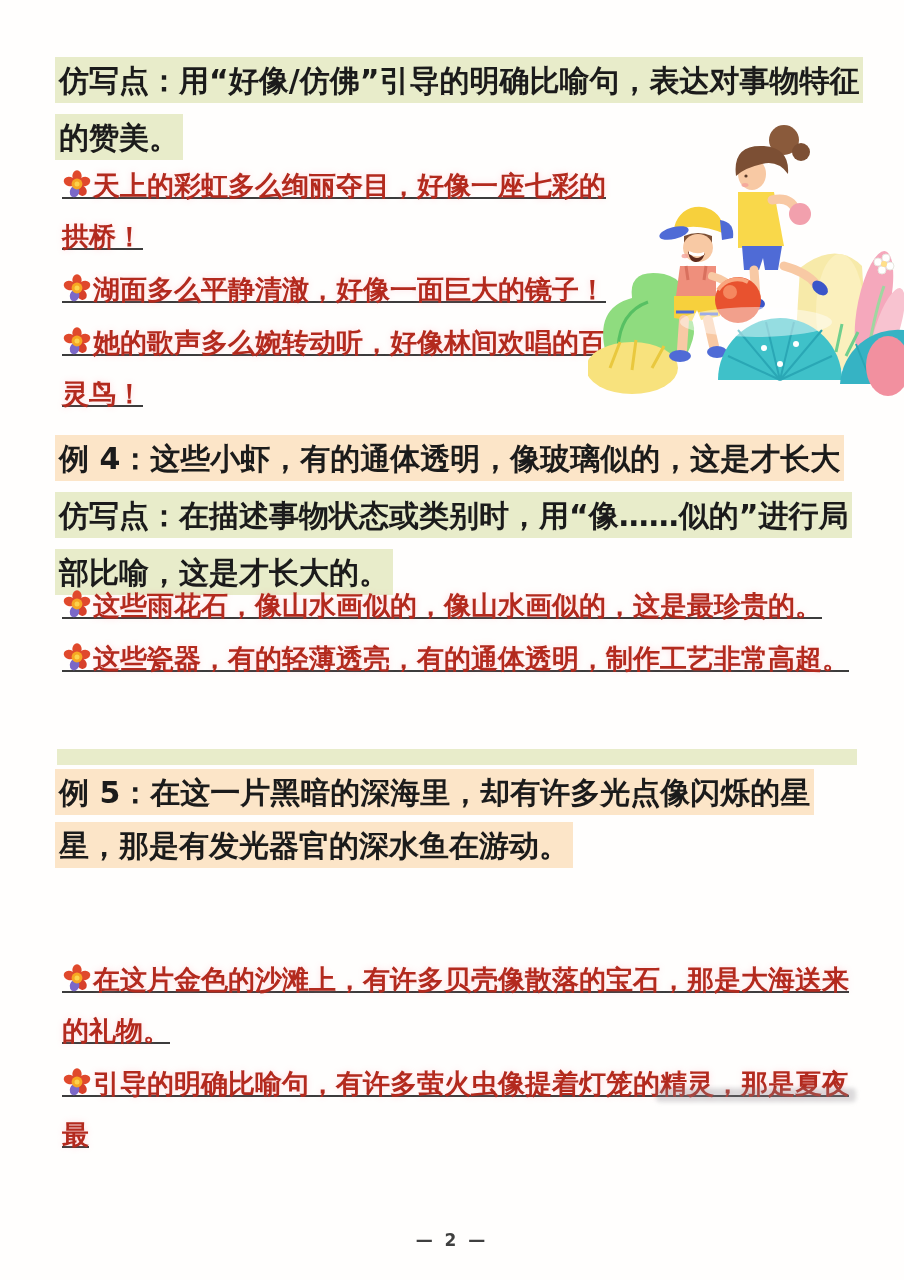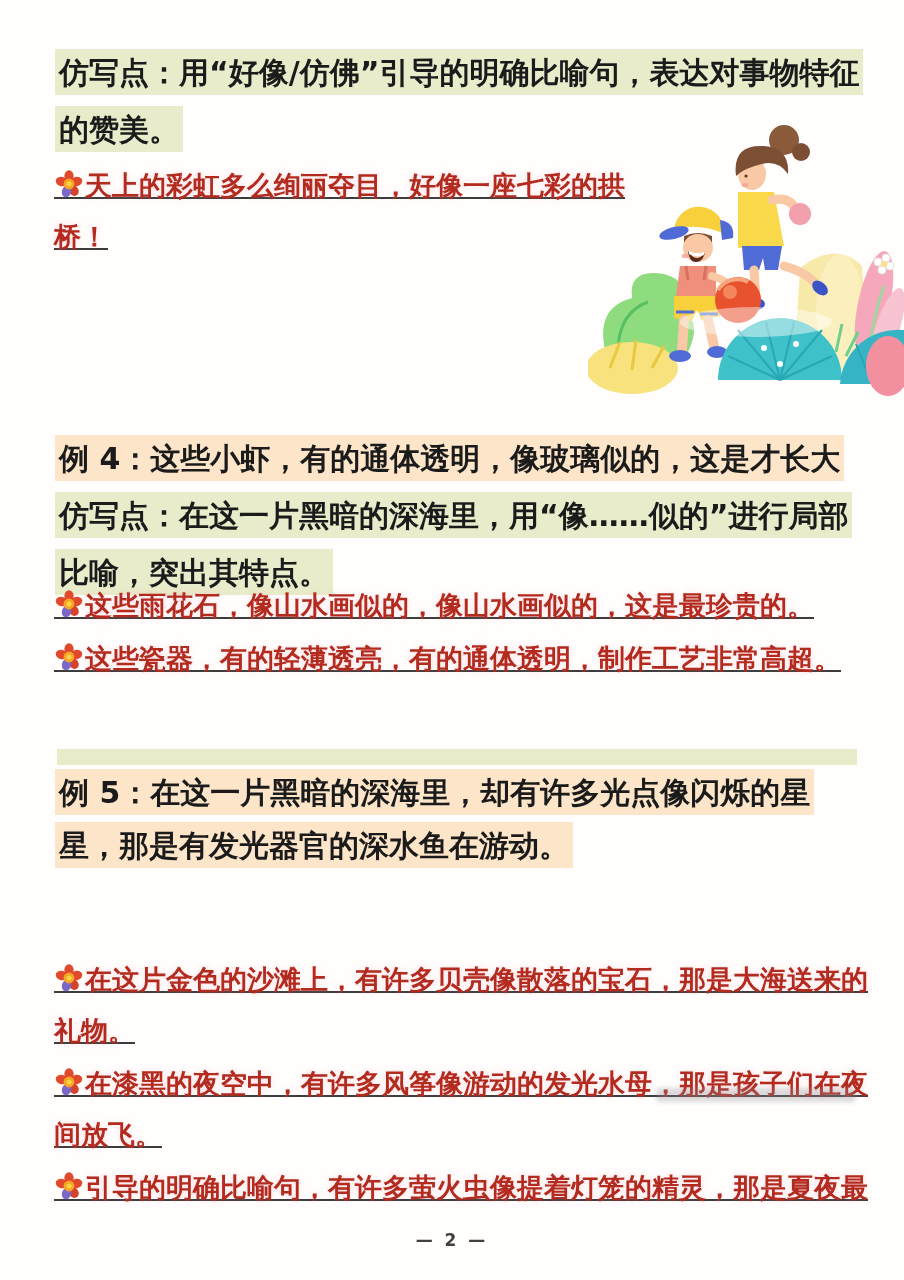--- a/index.html
+++ b/index.html
@@ -18,21 +18,21 @@
   .para.tight { line-height:53px; }
   .hl {
     -webkit-box-decoration-break:clone; box-decoration-break:clone;
     padding:6px 4px 5px 4px;
   }
   .hl.green { background:#e8ecca; }
   .hl.peach { background:#fce5c8; }
 
   
   .ex-list { position:absolute; left:46px; width:822px; }
-  .example { margin:0 0 2px 8px; font-size:27px; font-weight:700; color:#b32a1e; line-height:51px; }
+  .example { margin:0 0 2px 16px; font-size:27px; font-weight:700; color:#b32a1e; line-height:51px; }
   .ex-line {
     -webkit-box-decoration-break:clone; box-decoration-break:clone;
     background-image:linear-gradient(to bottom, transparent calc(100% - 4px), #3c3c3c calc(100% - 4px), #3c3c3c calc(100% - 2px), transparent calc(100% - 2px));
   }
   .ex-text { text-shadow:0 0 6px rgba(255,140,160,0.30); }
   .flower { display:inline-block; width:30px; height:30px; vertical-align:-4px; margin-right:1px; }
   .flower svg { display:block; }
 
   
   .strip { position:absolute; background:#e8ecca; }
@@ -44,34 +44,56 @@
   .footer {
     position:absolute; left:0; top:1230px; width:100%;
     text-align:center; font-size:17px; color:#3f3f3f; letter-spacing:3px; font-weight:700;
   }
 </style>
 </head>
 <body>
 
 <div class="page">
 
-  <div class="para" style="top:44px;"><span class="hl green">仿写点：用“好像/仿佛”引导的明确比喻句，表达对事物特征的赞美。</span></div>
+  <div class="para" style="top:52px;"><span class="hl green">仿写点：用“好像/仿佛”引导的明确比喻句，表达对事物特征的赞美。</span></div>
 
   <div class="ex-list" style="top:160px; width:584px;">
     <div class="example"><span class="ex-line"><span class="flower"><svg viewBox="0 0 36 36" width="30" height="30">
               <g>
                 <ellipse cx="18" cy="8.5" rx="5.6" ry="7" fill="#e0492c"></ellipse>
                 <ellipse cx="18" cy="8.5" rx="5.6" ry="7" fill="#e0492c" transform="rotate(72 18 18)"></ellipse>
                 <ellipse cx="18" cy="8.5" rx="5.6" ry="7" fill="#d8402a" transform="rotate(144 18 18)"></ellipse>
                 <ellipse cx="18" cy="8.5" rx="5.6" ry="7" fill="#7b68c8" transform="rotate(198 18 18)"></ellipse>
                 <ellipse cx="18" cy="8.5" rx="5.6" ry="7" fill="#e0492c" transform="rotate(288 18 18)"></ellipse>
                 <circle cx="18" cy="18" r="6.5" fill="#f6a623"></circle>
                 <circle cx="18" cy="18" r="3" fill="#fcd34d"></circle>
               </g>
             </svg></span><span class="ex-text">天上的彩虹多么绚丽夺目，好像一座七彩的拱桥！</span></span></div>
+    <div class="example"><span class="ex-line"><span class="flower"><svg viewBox="0 0 36 36" width="30" height="30">
+              <g>
+                <ellipse cx="18" cy="8.5" rx="5.6" ry="7" fill="#e0492c"></ellipse>
+                <ellipse cx="18" cy="8.5" rx="5.6" ry="7" fill="#e0492c" transform="rotate(72 18 18)"></ellipse>
+                <ellipse cx="18" cy="8.5" rx="5.6" ry="7" fill="#d8402a" transform="rotate(144 18 18)"></ellipse>
+                <ellipse cx="18" cy="8.5" rx="5.6" ry="7" fill="#7b68c8" transform="rotate(198 18 18)"></ellipse>
+                <ellipse cx="18" cy="8.5" rx="5.6" ry="7" fill="#e0492c" transform="rotate(288 18 18)"></ellipse>
+                <circle cx="18" cy="18" r="6.5" fill="#f6a623"></circle>
+                <circle cx="18" cy="18" r="3" fill="#fcd34d"></circle>
+              </g>
+            </svg></span><span class="ex-text">湖面多么平静清澈，好像一面巨大的镜子！</span></span></div>
+    <div class="example"><span class="ex-line"><span class="flower"><svg viewBox="0 0 36 36" width="30" height="30">
+              <g>
+                <ellipse cx="18" cy="8.5" rx="5.6" ry="7" fill="#e0492c"></ellipse>
+                <ellipse cx="18" cy="8.5" rx="5.6" ry="7" fill="#e0492c" transform="rotate(72 18 18)"></ellipse>
+                <ellipse cx="18" cy="8.5" rx="5.6" ry="7" fill="#d8402a" transform="rotate(144 18 18)"></ellipse>
+                <ellipse cx="18" cy="8.5" rx="5.6" ry="7" fill="#7b68c8" transform="rotate(198 18 18)"></ellipse>
+                <ellipse cx="18" cy="8.5" rx="5.6" ry="7" fill="#e0492c" transform="rotate(288 18 18)"></ellipse>
+                <circle cx="18" cy="18" r="6.5" fill="#f6a623"></circle>
+                <circle cx="18" cy="18" r="3" fill="#fcd34d"></circle>
+              </g>
+            </svg></span><span class="ex-text">她的歌声多么婉转动听，好像林间欢唱的百灵鸟！</span></span></div>
   </div>
 
   <div class="illustration">
     <svg viewBox="0 0 316 282" width="316" height="282">
 
       <path d="M212 152 q36 -28 62 -2 l6 96 -74 6 z" fill="#f7eaa9"></path>
       <ellipse cx="252" cy="196" rx="24" ry="58" fill="#fbf0bd"></ellipse>
 
       <ellipse cx="286" cy="188" rx="16" ry="54" fill="#f5a8bc" transform="rotate(12 286 188)"></ellipse>
       <ellipse cx="299" cy="214" rx="12" ry="44" fill="#f8c3d0" transform="rotate(18 299 214)"></ellipse>
@@ -142,21 +164,21 @@
       <path d="M252 268 a58 58 0 0 1 64 -54 l0 54 z" fill="#36b3c4"></path>
       <path d="M284 268 L268 228 M284 268 L296 224" stroke="#2aa7b5" stroke-width="2"></path>
       <ellipse cx="300" cy="250" rx="22" ry="30" fill="#f2909f"></ellipse>
       <path d="M248 236 l6 -28 M258 240 l12 -24" stroke="#6fcf8e" stroke-width="3"></path>
 
       <ellipse cx="168" cy="206" rx="76" ry="15" fill="rgba(255,255,255,0.45)"></ellipse>
     </svg>
   </div>
 
   <div class="para" style="top:430px;"><span class="hl peach">例 4：这些小虾，有的通体透明，像玻璃似的，这是才长大的。</span></div>
-  <div class="para" style="top:487px;"><span class="hl green">仿写点：在这一片黑暗的深海里，用“像……似的”进行局部比喻，突出其特点。</span></div>
+  <div class="para" style="top:487px;"><span class="hl green">仿写点：在描述事物状态或类别时，用“像……似的”进行局部比喻，这是才长大的。</span></div>
 
   <div class="ex-list" style="top:580px;">
     <div class="example"><span class="ex-line"><span class="flower"><svg viewBox="0 0 36 36" width="30" height="30">
               <g>
                 <ellipse cx="18" cy="8.5" rx="5.6" ry="7" fill="#e0492c"></ellipse>
                 <ellipse cx="18" cy="8.5" rx="5.6" ry="7" fill="#e0492c" transform="rotate(72 18 18)"></ellipse>
                 <ellipse cx="18" cy="8.5" rx="5.6" ry="7" fill="#d8402a" transform="rotate(144 18 18)"></ellipse>
                 <ellipse cx="18" cy="8.5" rx="5.6" ry="7" fill="#7b68c8" transform="rotate(198 18 18)"></ellipse>
                 <ellipse cx="18" cy="8.5" rx="5.6" ry="7" fill="#e0492c" transform="rotate(288 18 18)"></ellipse>
                 <circle cx="18" cy="18" r="6.5" fill="#f6a623"></circle>
@@ -194,31 +216,20 @@
     <div class="example"><span class="ex-line"><span class="flower"><svg viewBox="0 0 36 36" width="30" height="30">
               <g>
                 <ellipse cx="18" cy="8.5" rx="5.6" ry="7" fill="#e0492c"></ellipse>
                 <ellipse cx="18" cy="8.5" rx="5.6" ry="7" fill="#e0492c" transform="rotate(72 18 18)"></ellipse>
                 <ellipse cx="18" cy="8.5" rx="5.6" ry="7" fill="#d8402a" transform="rotate(144 18 18)"></ellipse>
                 <ellipse cx="18" cy="8.5" rx="5.6" ry="7" fill="#7b68c8" transform="rotate(198 18 18)"></ellipse>
                 <ellipse cx="18" cy="8.5" rx="5.6" ry="7" fill="#e0492c" transform="rotate(288 18 18)"></ellipse>
                 <circle cx="18" cy="18" r="6.5" fill="#f6a623"></circle>
                 <circle cx="18" cy="18" r="3" fill="#fcd34d"></circle>
               </g>
-            </svg></span><span class="ex-text">在漆黑的夜空中，有许多风筝像游动的发光水母，那是孩子们在夜间放飞。</span></span></div>
-    <div class="example"><span class="ex-line"><span class="flower"><svg viewBox="0 0 36 36" width="30" height="30">
-              <g>
-                <ellipse cx="18" cy="8.5" rx="5.6" ry="7" fill="#e0492c"></ellipse>
-                <ellipse cx="18" cy="8.5" rx="5.6" ry="7" fill="#e0492c" transform="rotate(72 18 18)"></ellipse>
-                <ellipse cx="18" cy="8.5" rx="5.6" ry="7" fill="#d8402a" transform="rotate(144 18 18)"></ellipse>
-                <ellipse cx="18" cy="8.5" rx="5.6" ry="7" fill="#7b68c8" transform="rotate(198 18 18)"></ellipse>
-                <ellipse cx="18" cy="8.5" rx="5.6" ry="7" fill="#e0492c" transform="rotate(288 18 18)"></ellipse>
-                <circle cx="18" cy="18" r="6.5" fill="#f6a623"></circle>
-                <circle cx="18" cy="18" r="3" fill="#fcd34d"></circle>
-              </g>
             </svg></span><span class="ex-text">引导的明确比喻句，有许多萤火虫像提着灯笼的精灵，那是夏夜最</span></span></div>
   </div>
 
   <div class="smudge"></div>
 
   <div class="footer">— 2 —</div>
 
 </div>
 
 </body></html>

